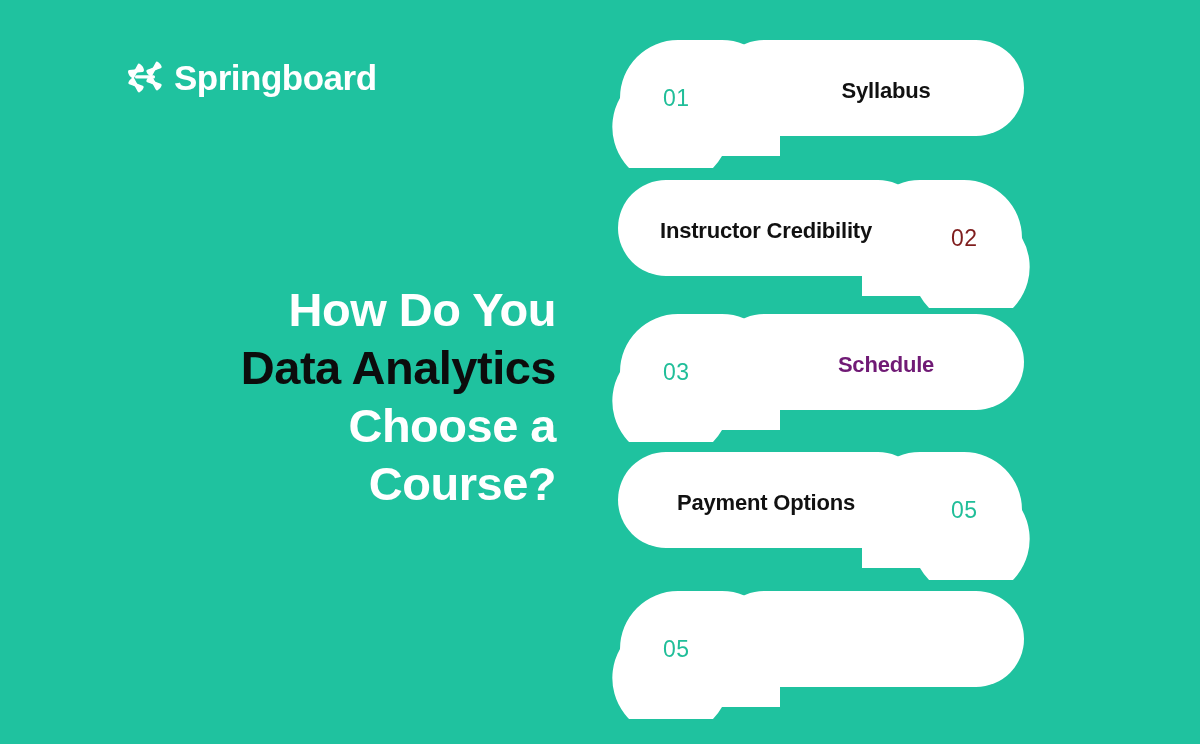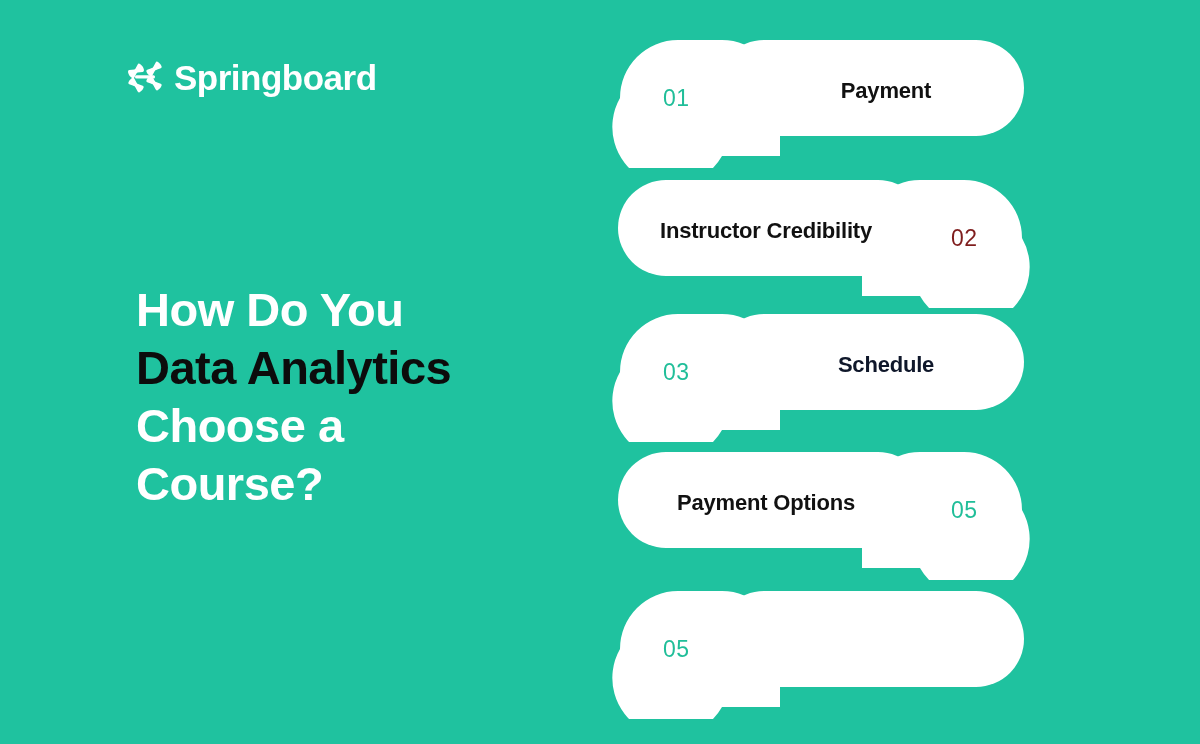--- a/index.html
+++ b/index.html
@@ -47,20 +47,21 @@
   
   .headline {
     position: absolute;
     left: 108px;
     top: 250px;
     width: 420px;
     font-size: 47px;
     font-weight: bold;
     line-height: 1.23;
     letter-spacing: -0.5px;
+    text-align: right;
   }
   .headline .ln { display: block; }
   .ln-white { color: #FFFFFF; }
   .ln-black { color: #0C0C0C; }
 
   
   .cards {
     position: absolute;
     left: 578px;
     top: 34px;
@@ -183,41 +184,41 @@
   <div class="cards">
 
     <div class="card num-left" id="card-1">
       <svg width="430" height="134" viewBox="0 0 430 134" aria-hidden="true">
 
         <rect x="110" y="6" width="308" height="96" rx="48" fill="#FFFFFF"></rect>
 
         <path d="M 14 64 A 58 58 0 0 1 72 6 L 116 6 A 58 58 0 0 1 174 64 L 174 122 L 116 122 A 58 58 0 0 1 14 64 Z" fill="#FFFFFF"></path>
       </svg>
       <div class="card-number" style="color: rgb(32, 190, 153);">01</div>
-      <div class="card-label" style="color: rgb(17, 17, 17);">Payment</div>
+      <div class="card-label" style="color: rgb(17, 17, 17);">Syllabus</div>
     </div>
 
     <div class="card num-right" id="card-2">
       <svg width="430" height="134" viewBox="0 0 430 134" aria-hidden="true">
 
         <rect x="12" y="6" width="308" height="96" rx="48" fill="#FFFFFF"></rect>
 
         <path d="M 416 64 A 58 58 0 0 0 358 6 L 314 6 A 58 58 0 0 0 256 64 L 256 122 L 314 122 A 58 58 0 0 0 416 64 Z" fill="#FFFFFF"></path>
       </svg>
       <div class="card-number" style="color: #7f1d1d;">02</div>
       <div class="card-label" style="color: rgb(17, 17, 17);">Instructor Credibility</div>
     </div>
 
     <div class="card num-left" id="card-3">
       <svg width="430" height="134" viewBox="0 0 430 134" aria-hidden="true">
         <rect x="110" y="6" width="308" height="96" rx="48" fill="#FFFFFF"></rect>
         <path d="M 14 64 A 58 58 0 0 1 72 6 L 116 6 A 58 58 0 0 1 174 64 L 174 122 L 116 122 A 58 58 0 0 1 14 64 Z" fill="#FFFFFF"></path>
       </svg>
       <div class="card-number" style="color: rgb(32, 190, 153);">03</div>
-      <div class="card-label" style="color: #0f172a;">Schedule</div>
+      <div class="card-label" style="color: #701a75;">Schedule</div>
     </div>
 
     <div class="card num-right" id="card-4">
       <svg width="430" height="134" viewBox="0 0 430 134" aria-hidden="true">
         <rect x="12" y="6" width="308" height="96" rx="48" fill="#FFFFFF"></rect>
         <path d="M 416 64 A 58 58 0 0 0 358 6 L 314 6 A 58 58 0 0 0 256 64 L 256 122 L 314 122 A 58 58 0 0 0 416 64 Z" fill="#FFFFFF"></path>
       </svg>
       <div class="card-number" style="color: rgb(32, 190, 153);">05</div>
       <div class="card-label" style="color: rgb(17, 17, 17);">Payment Options</div>
     </div>

